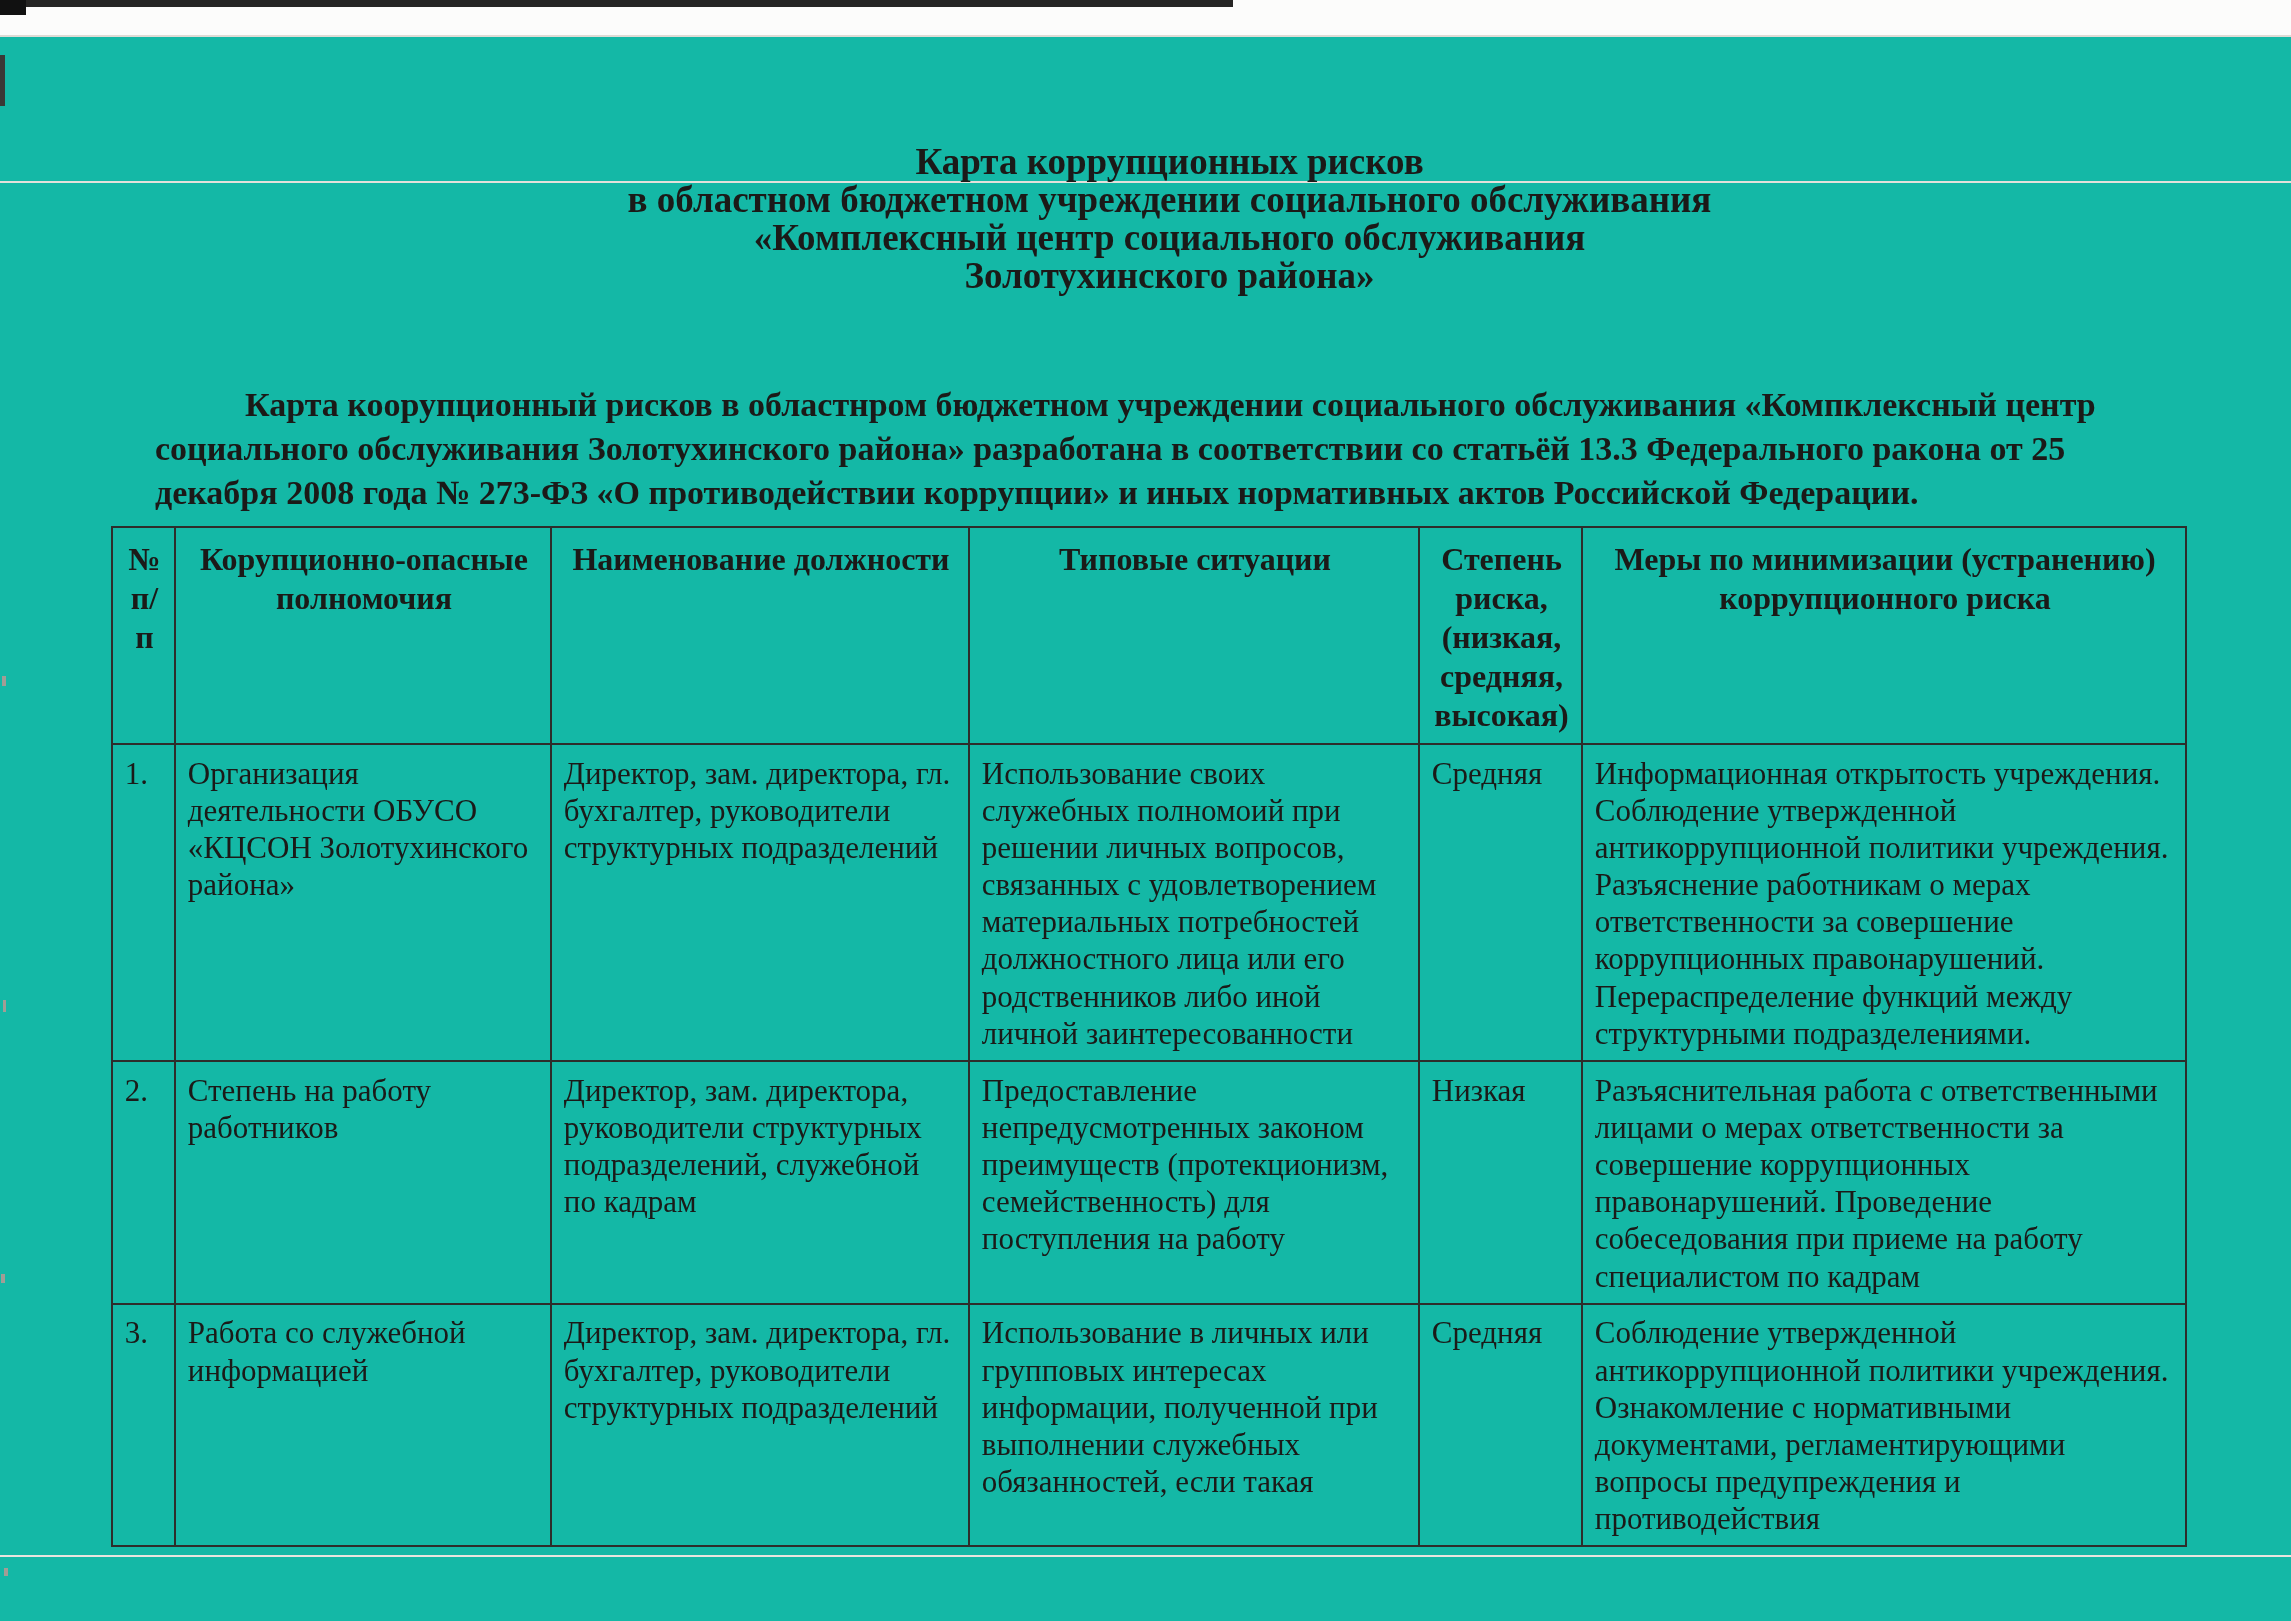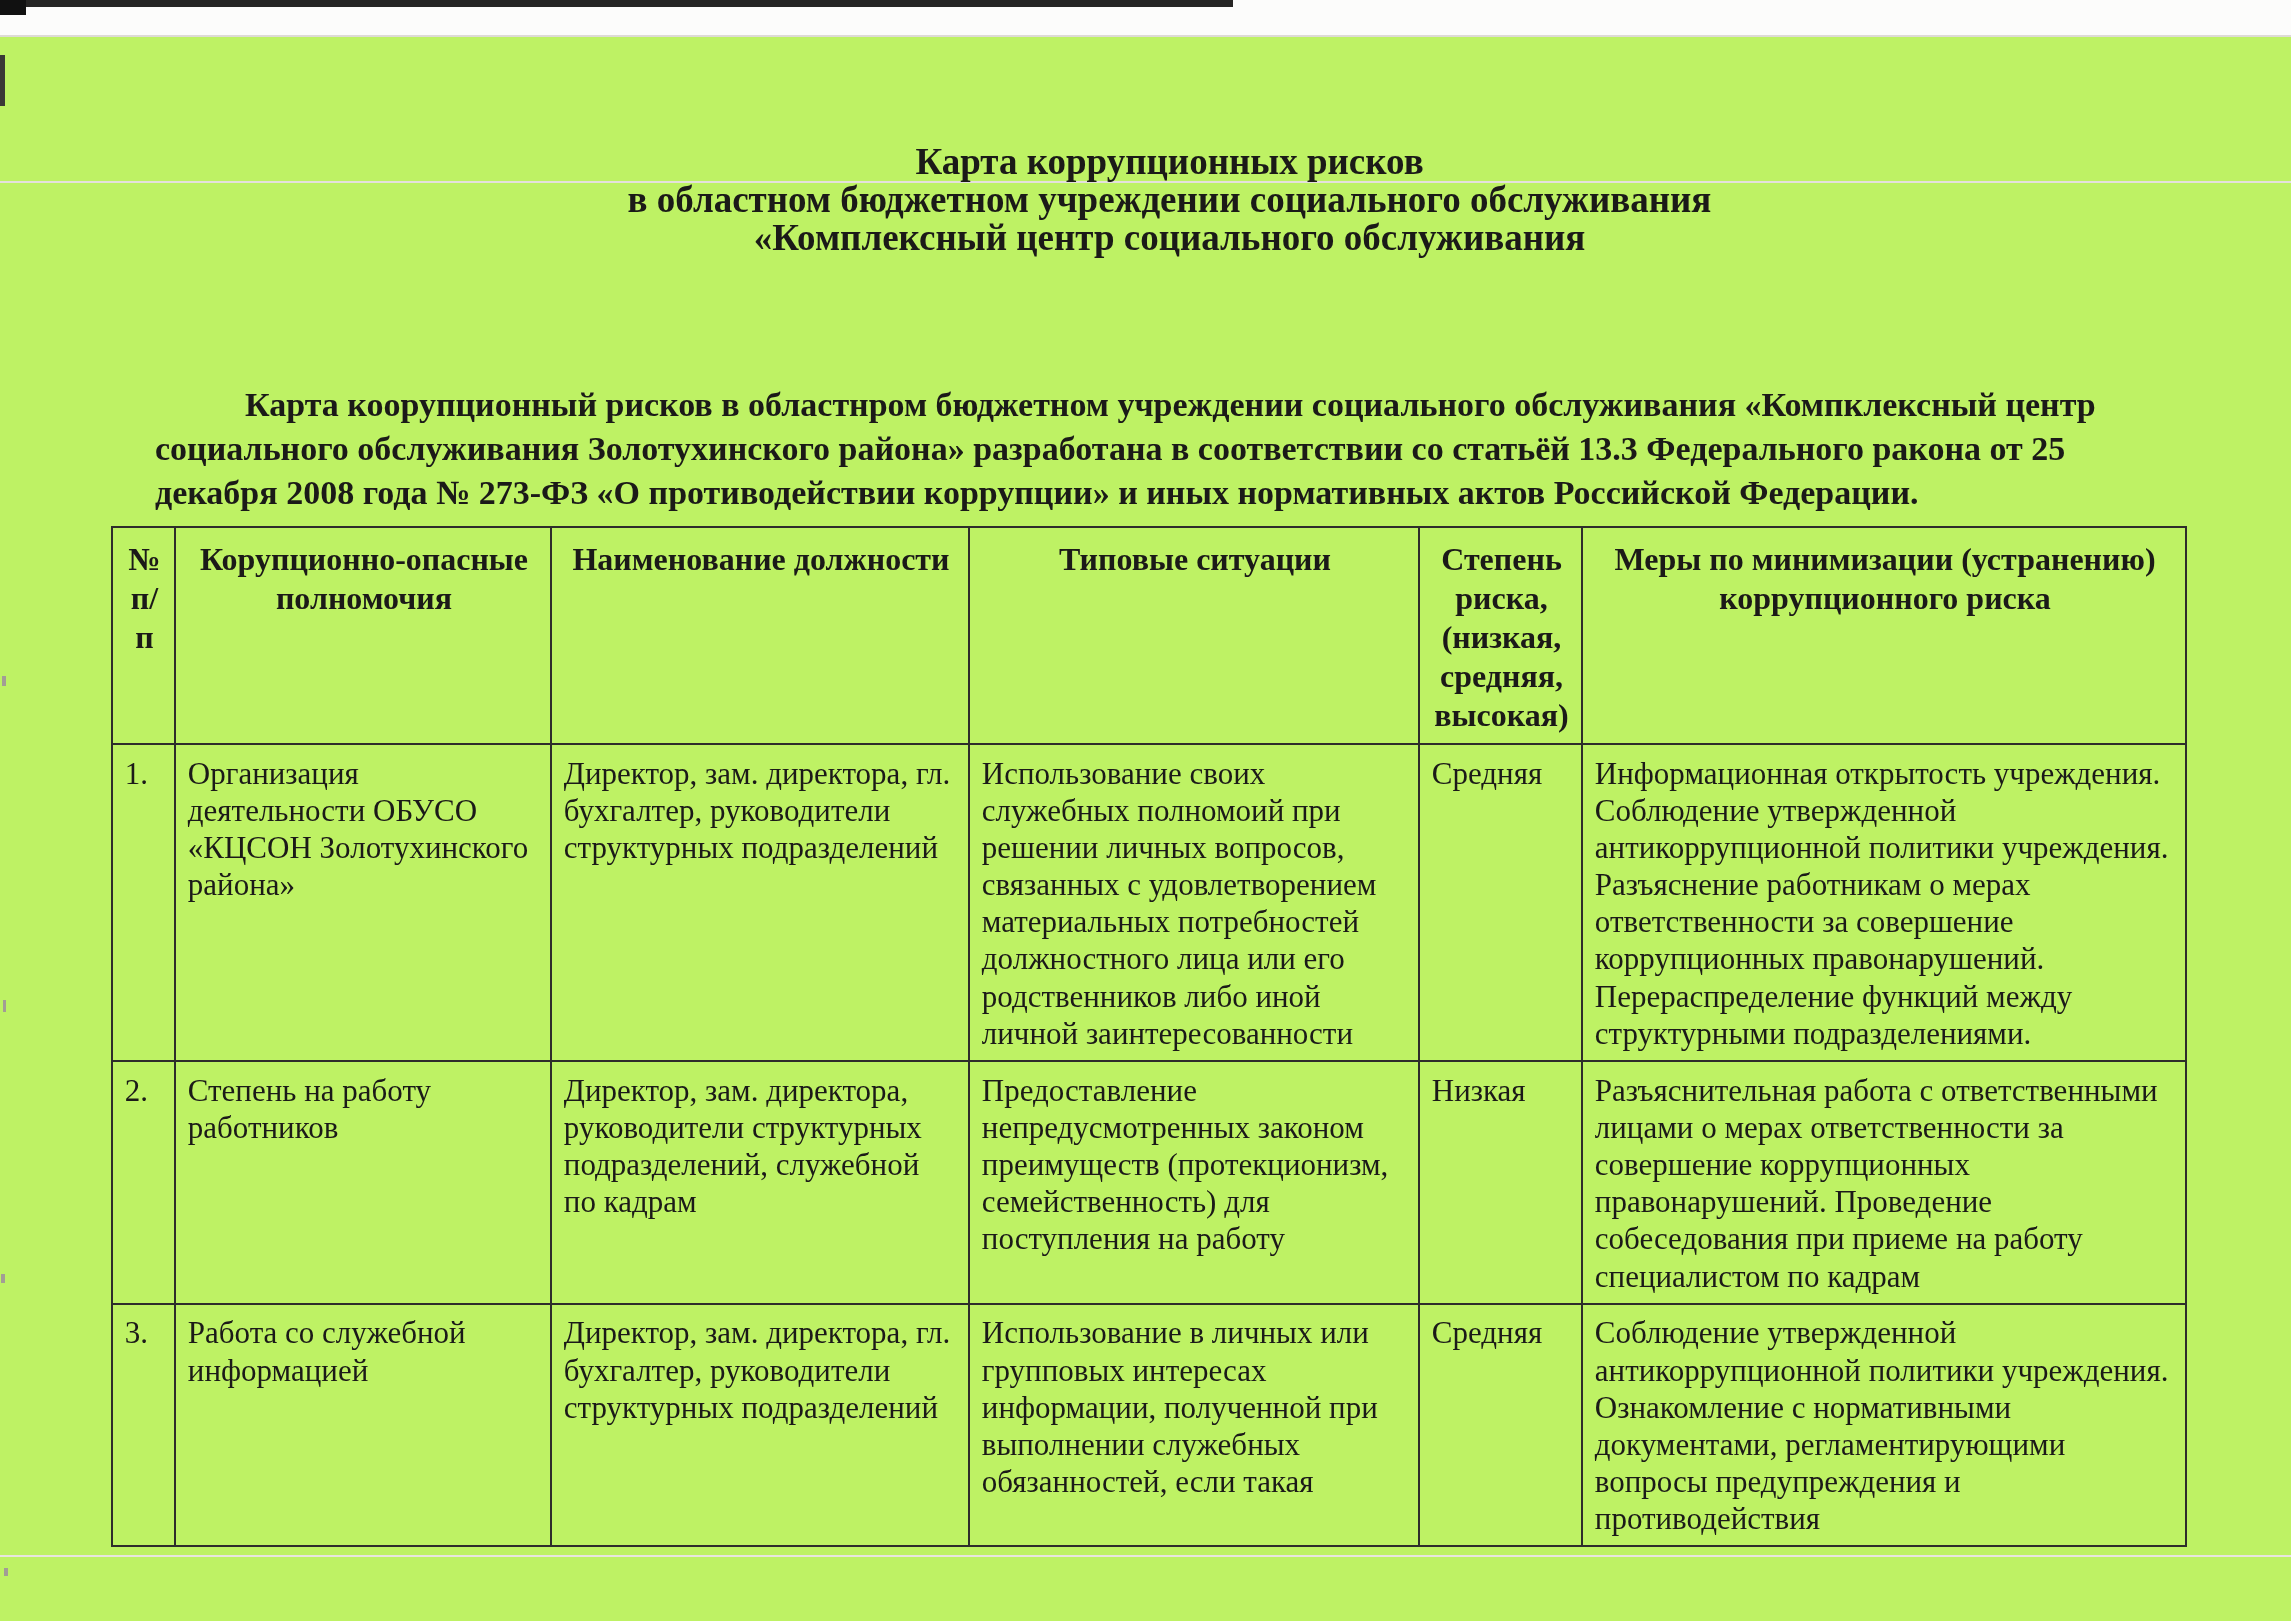--- a/index.html
+++ b/index.html
@@ -1,19 +1,19 @@
 <!DOCTYPE html>
 <html lang="ru"><head>
 <meta charset="utf-8">
 <style>
   html,body{margin:0;padding:0;background:#dddbd6;}
   .page{
     position:relative;
     width:2292px;height:1621px;
-    background:#bef264;
+    background:#14b8a6;
     overflow:hidden;
     font-family:"Liberation Serif","DejaVu Serif",serif;
     color:#1b1a18;
   }
   
   .top-strip{position:absolute;left:0;top:0;width:2292px;height:35px;background:#fcfcfb;border-bottom:2px solid #dedbd5;}
   .top-dark-line{position:absolute;left:0;top:0;width:1233px;height:6.9px;background:#262524;}
   .top-corner-blob{position:absolute;left:0;top:0;width:25.5px;height:14.7px;background:#111;}
   .edge-sliver{position:absolute;left:0;top:55px;width:4.9px;height:51px;background:#3a3936;}
   .faint-line-2{position:absolute;left:0;top:181px;width:2292px;height:2px;background:#e4e1db;}
@@ -70,20 +70,21 @@
   <div class="faint-line-3"></div>
   <div class="speck s1"></div>
   <div class="speck s2"></div>
   <div class="speck s3"></div>
   <div class="speck s4"></div>
 
   <div class="title-block">
     <div>Карта коррупционных рисков</div>
     <div>в областном бюджетном учреждении социального обслуживания</div>
     <div>«Комплексный центр социального обслуживания</div>
+    <div>Золотухинского района»</div>
   </div>
 
   <div class="intro">Карта коорупционный рисков в областнром бюджетном учреждении социального обслуживания «Компклексный центр социального обслуживания Золотухинского района» разработана в соответствии со статьёй 13.3 Федерального ракона от 25 декабря 2008 года № 273-ФЗ «О противодействии коррупции» и иных нормативных актов Российской Федерации.</div>
 
   <table class="risk-table">
     <colgroup>
       <col style="width:63px">
         <col style="width:376px">
         <col style="width:418px">
       <col style="width:450px">

